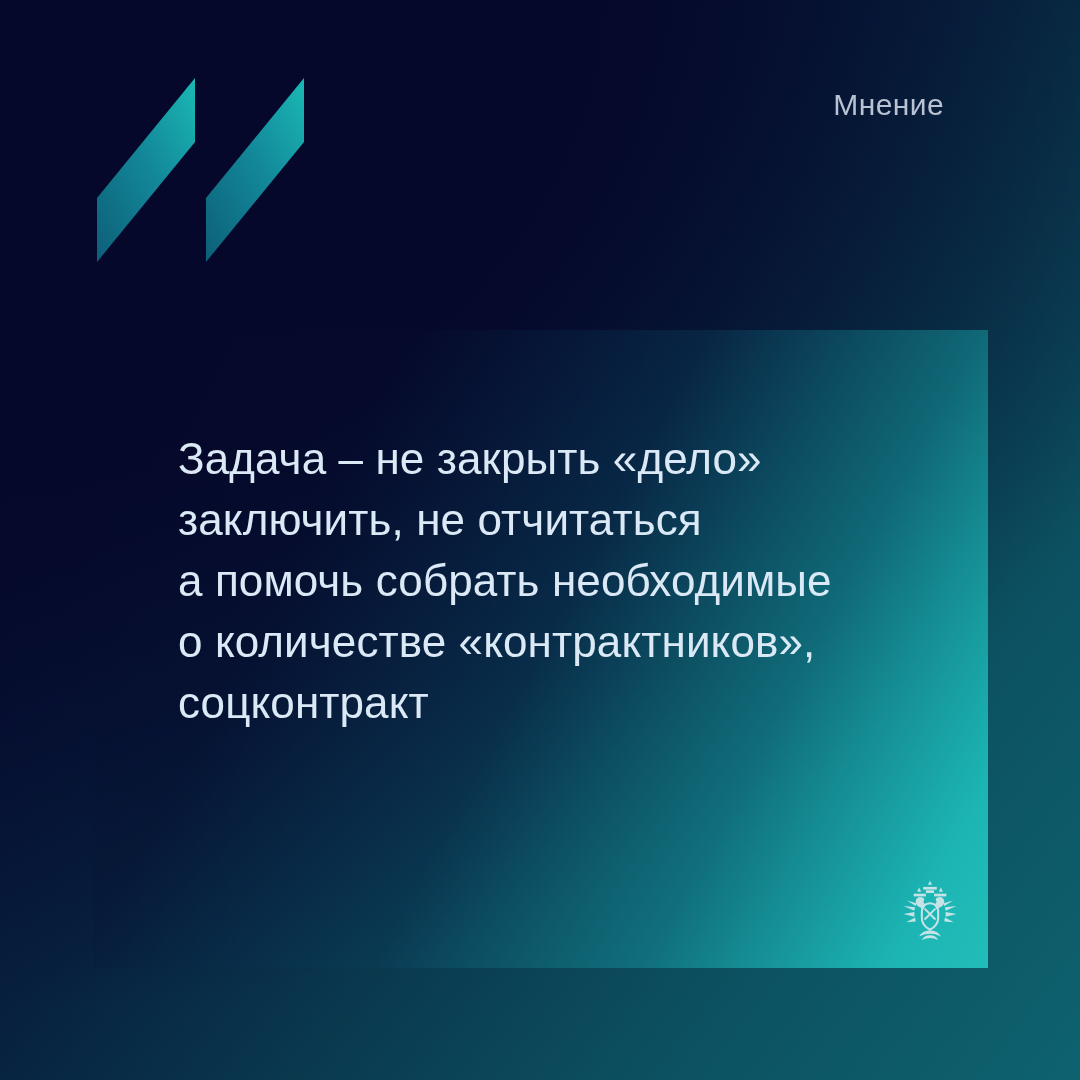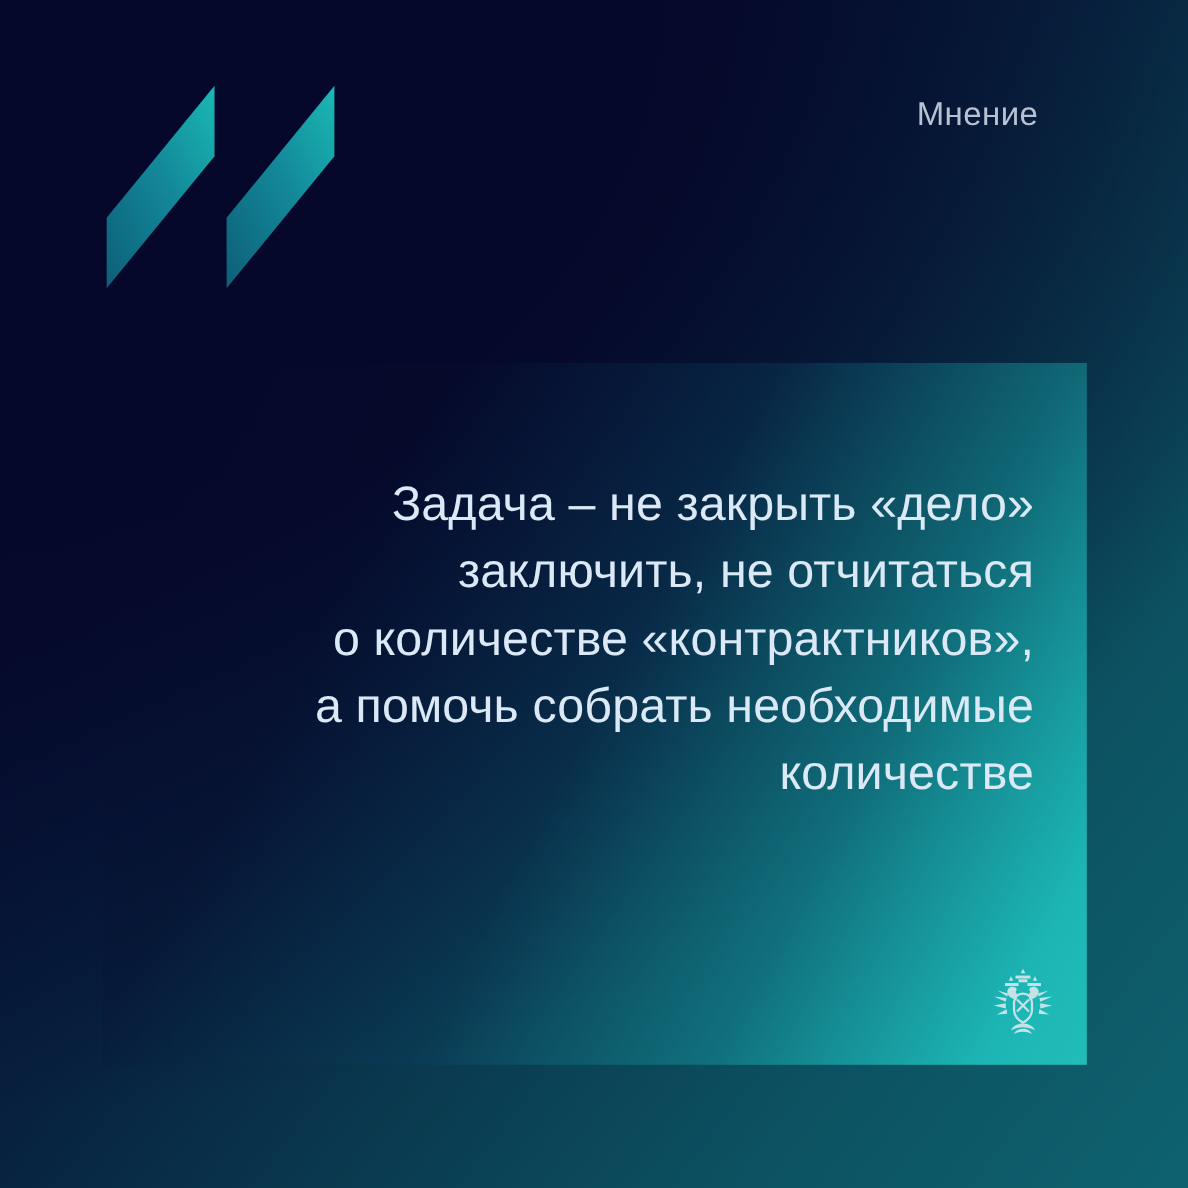--- a/index.html
+++ b/index.html
@@ -16,21 +16,20 @@
     
     background:
       radial-gradient(ellipse 150% 120% at 0% 0%, #05082a 36%, rgba(5,8,42,0) 78%),
       linear-gradient(128deg,
         #05082a 0%,
         #061033 22%,
         #07213f 42%,
         #0a3a4f 60%,
         #0c5161 78%,
         #0e6270 100%);
-    text-align: right;
   }
 
   
   .logo-mark {
     position: absolute;
     left: 93px;
     top: 74px;
     width: 220px;
     height: 192px;
   }
@@ -68,21 +67,21 @@
     position: absolute;
     left: 150px;
     top: 428px;
     width: 790px;
     color: #dbe9f6;
     font-size: 44px;
     line-height: 61px;
     font-weight: 400;
     letter-spacing: 0.1px;
   }
-  .quote .line { display: block; white-space: nowrap; }
+  .quote .line { display: block; white-space: nowrap; margin-left: 28px; }
 
   
   .emblem {
     position: absolute;
     left: 896px;
     top: 876px;
     width: 68px;
     height: 68px;
     opacity: 0.93;
   }
@@ -113,23 +112,23 @@
     </svg>
   </div>
 
   <div class="kicker">Мнение</div>
 
   <div class="panel"></div>
 
   <div class="quote">
     <span class="line">Задача ‒ не закрыть «дело»</span>
     <span class="line">заключить, не отчитаться</span>
+    <span class="line">а помочь собрать необходимые</span>
     <span class="line">о количестве «контрактников»,</span>
-    <span class="line">а помочь собрать необходимые</span>
-    <span class="line">количестве</span>
+    <span class="line">соцконтракт</span>
   </div>
 
   <div class="emblem">
     <svg viewBox="0 0 100 100" xmlns="http://www.w3.org/2000/svg" aria-hidden="true">
       <g fill="#d2e7eb">
 
         <path d="M31 23 l3 -6 l3 6 z"></path>
         <path d="M26 26 h18 v4 h-18 z"></path>
         <path d="M63 23 l3 -6 l3 6 z"></path>
         <path d="M56 26 h18 v4 h-18 z"></path>

